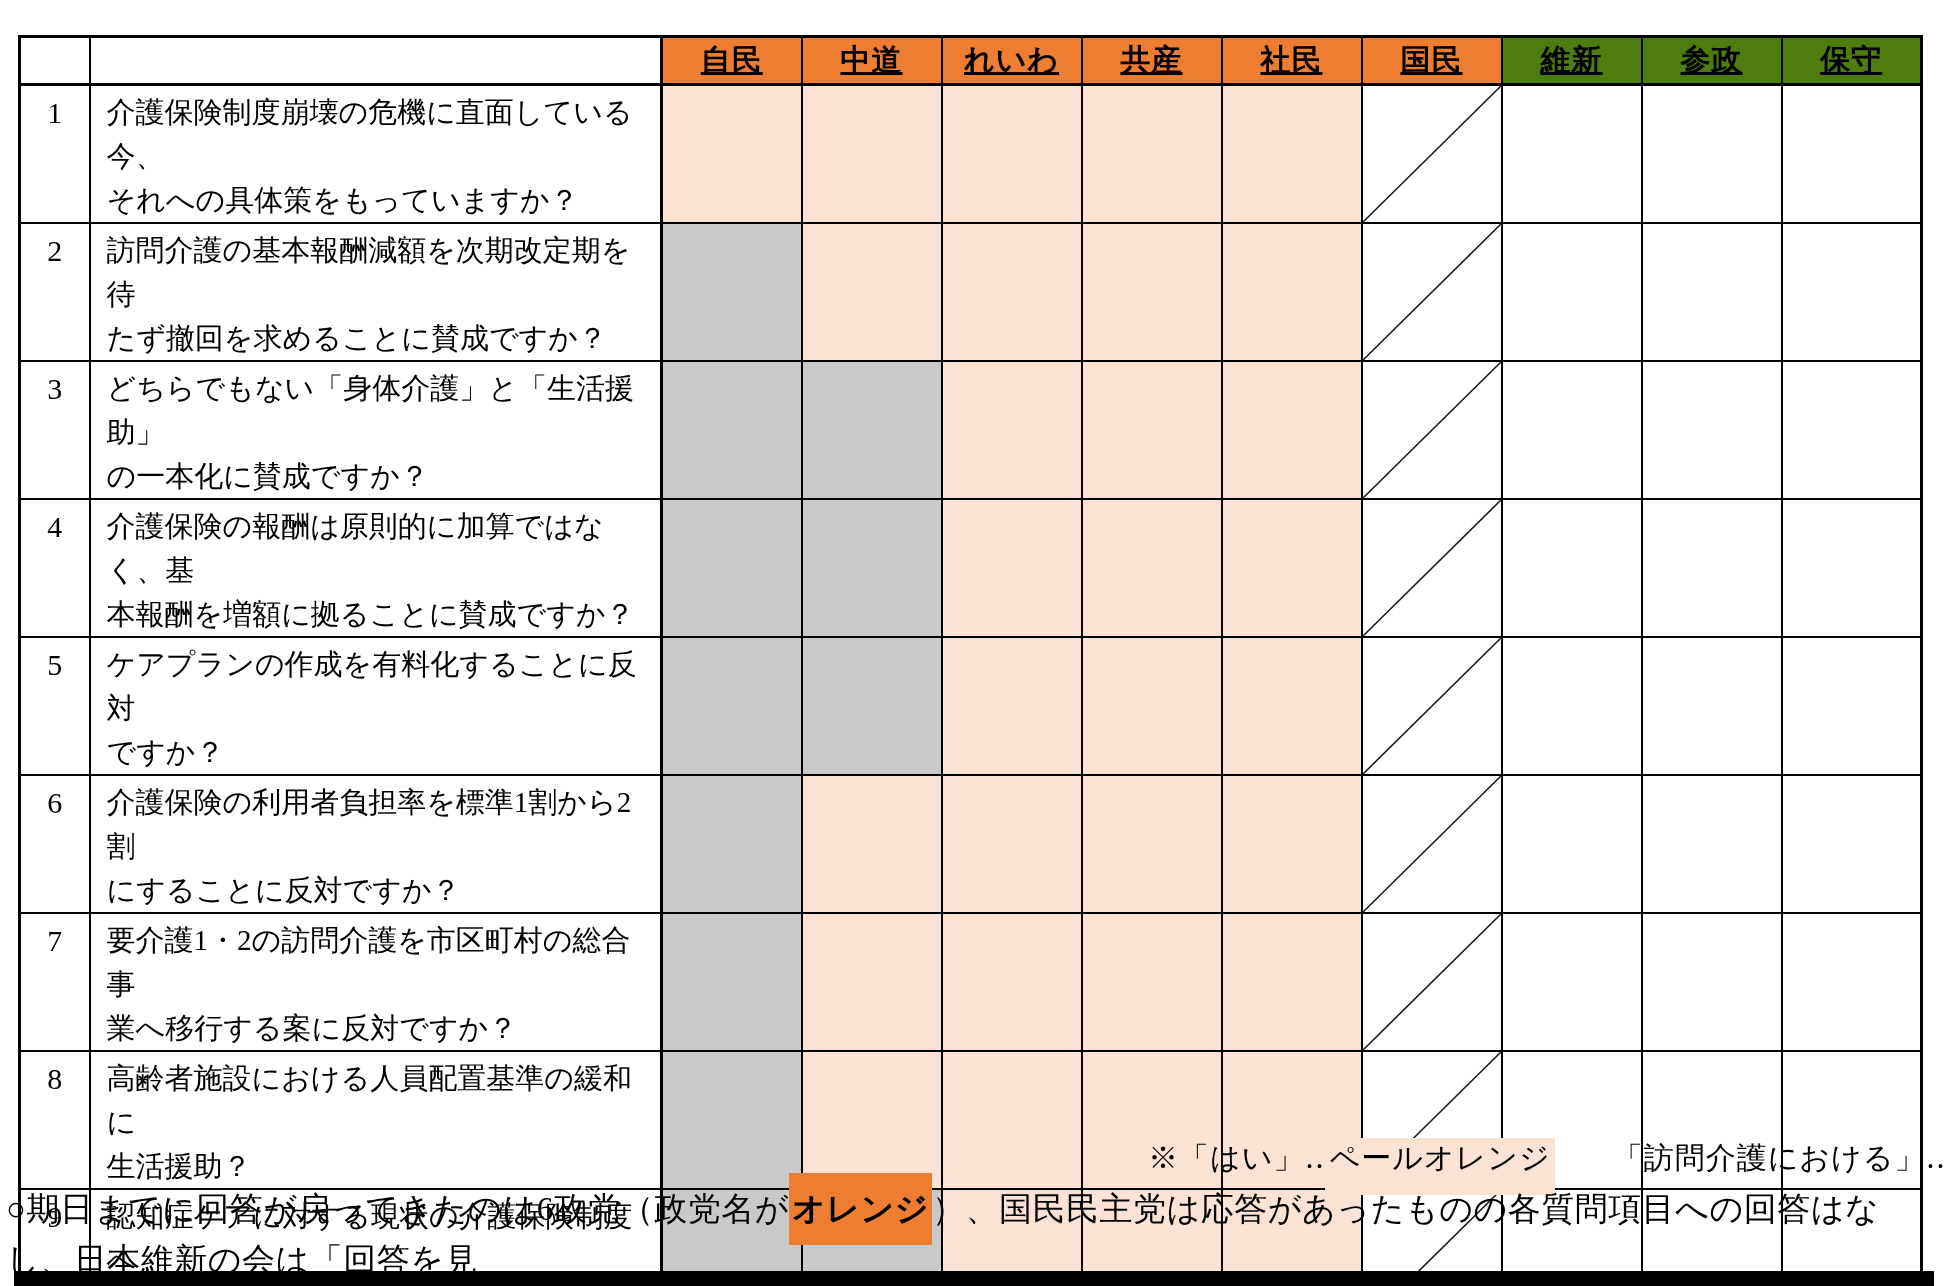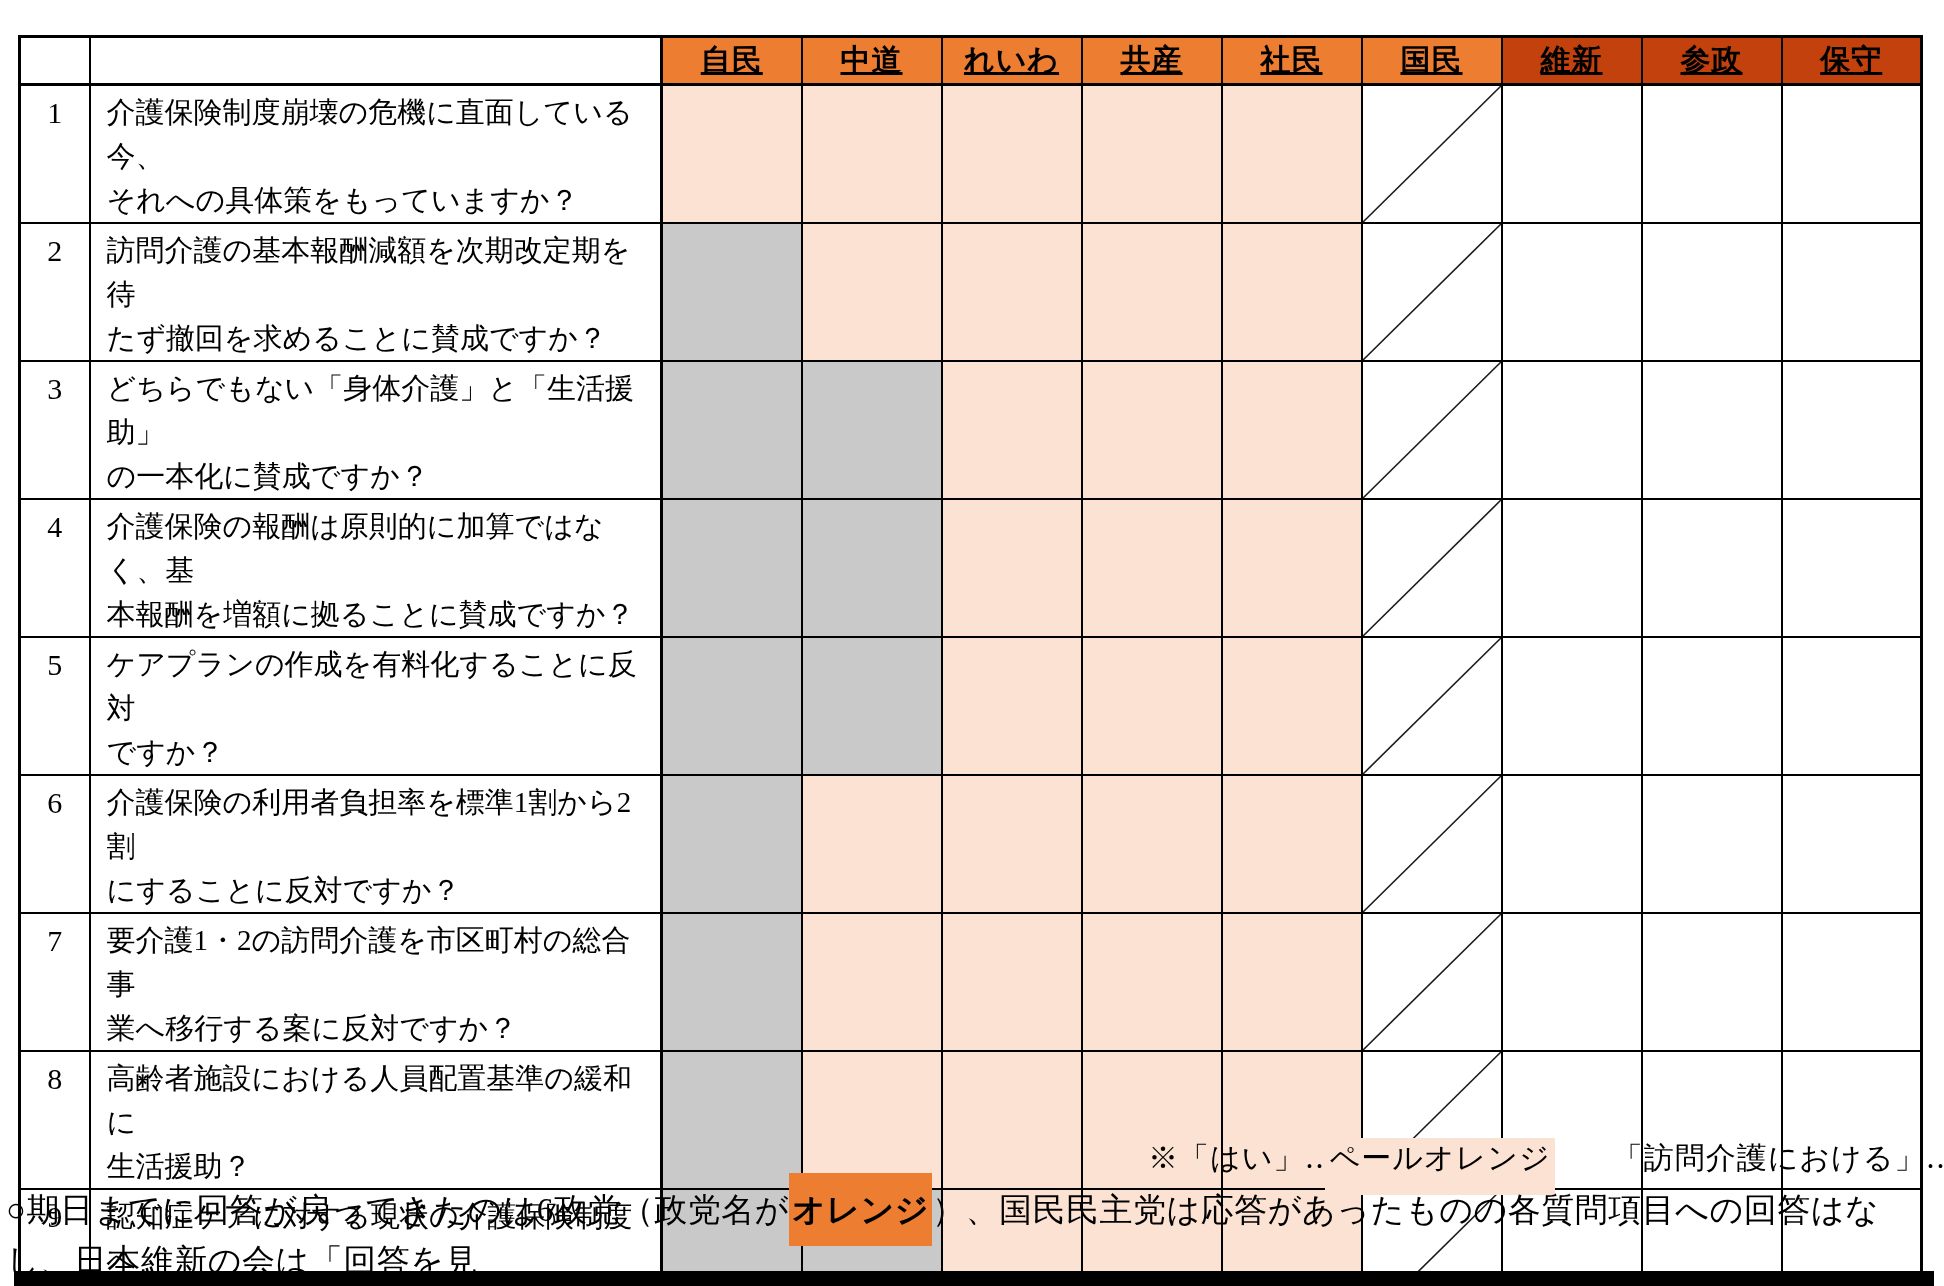--- a/index.html
+++ b/index.html
@@ -24,21 +24,21 @@
   col.q-col{width:572px;}
   col.party-col{width:140px;}
   th.q-h,td.q{border-right:3px solid #000;}
 
   th.party{
     font-family:"Liberation Sans","DejaVu Sans",sans-serif;
     font-weight:bold;font-size:30px;text-align:center;vertical-align:middle;
     letter-spacing:1px;
   }
   th.hdr-orange{background:var(--header-orange);}
-  th.hdr-white{background:#c2410c;}
+  th.hdr-white{background:#4d7c0f;}
 
   td.num{
     font-size:30px;text-align:center;vertical-align:top;padding-top:10px;
   }
   td.q{
     font-size:29px;line-height:44px;vertical-align:top;
     padding:4px 12px 0 16px;white-space:pre-line;letter-spacing:0px;
     text-align:left;
   }
   td.ans{position:relative;}
@@ -58,21 +58,21 @@
   .legend .gray-chip{background:var(--legend-gray);}
   .legend .legend-mid{margin-left:58px;}
 
   
   .footnote{
     position:absolute;left:6px;top:1184px;width:1930px;
     font-size:33px;line-height:51px;letter-spacing:0.5px;
   }
   .footnote .orange-hl{
     background:var(--header-orange);
-    font-family:Liberation Sans, sans-serif;
+    font-family:Liberation Serif, serif;
     font-weight:bold;padding:18px 3px;
   }
 
   .bottom-bar{
     position:absolute;left:14px;top:1271px;width:1920px;height:15px;
     background:#000;
   }
 </style>
 </head>
 <body>

